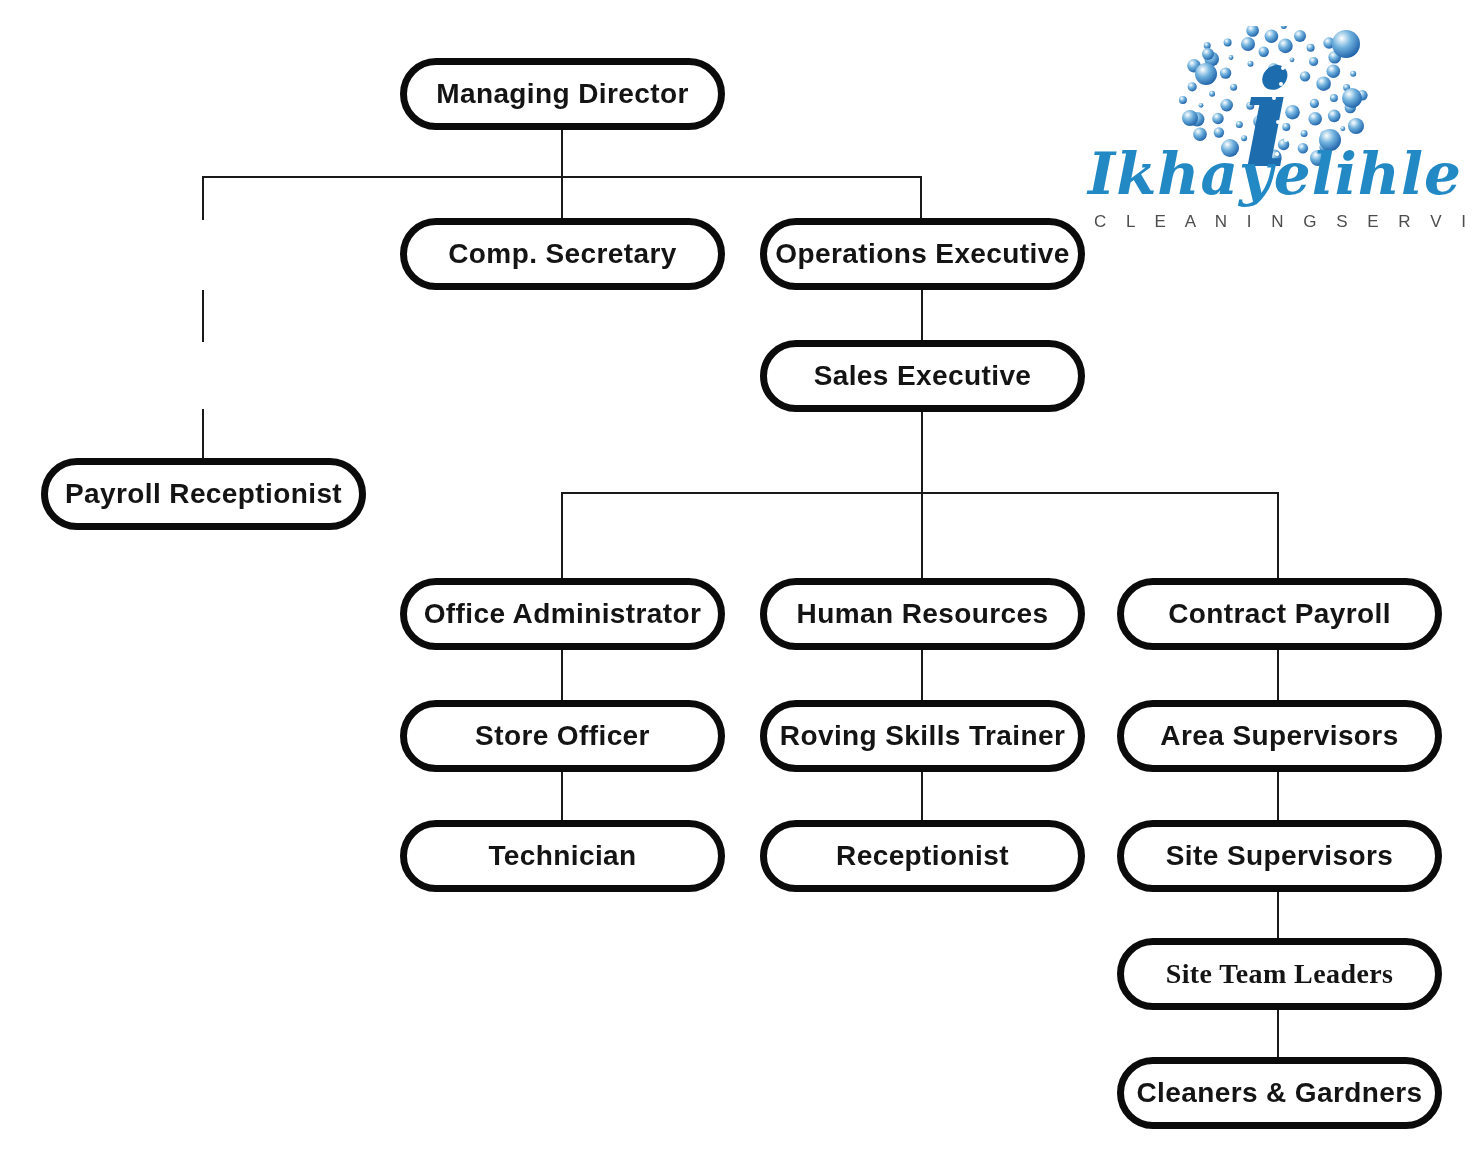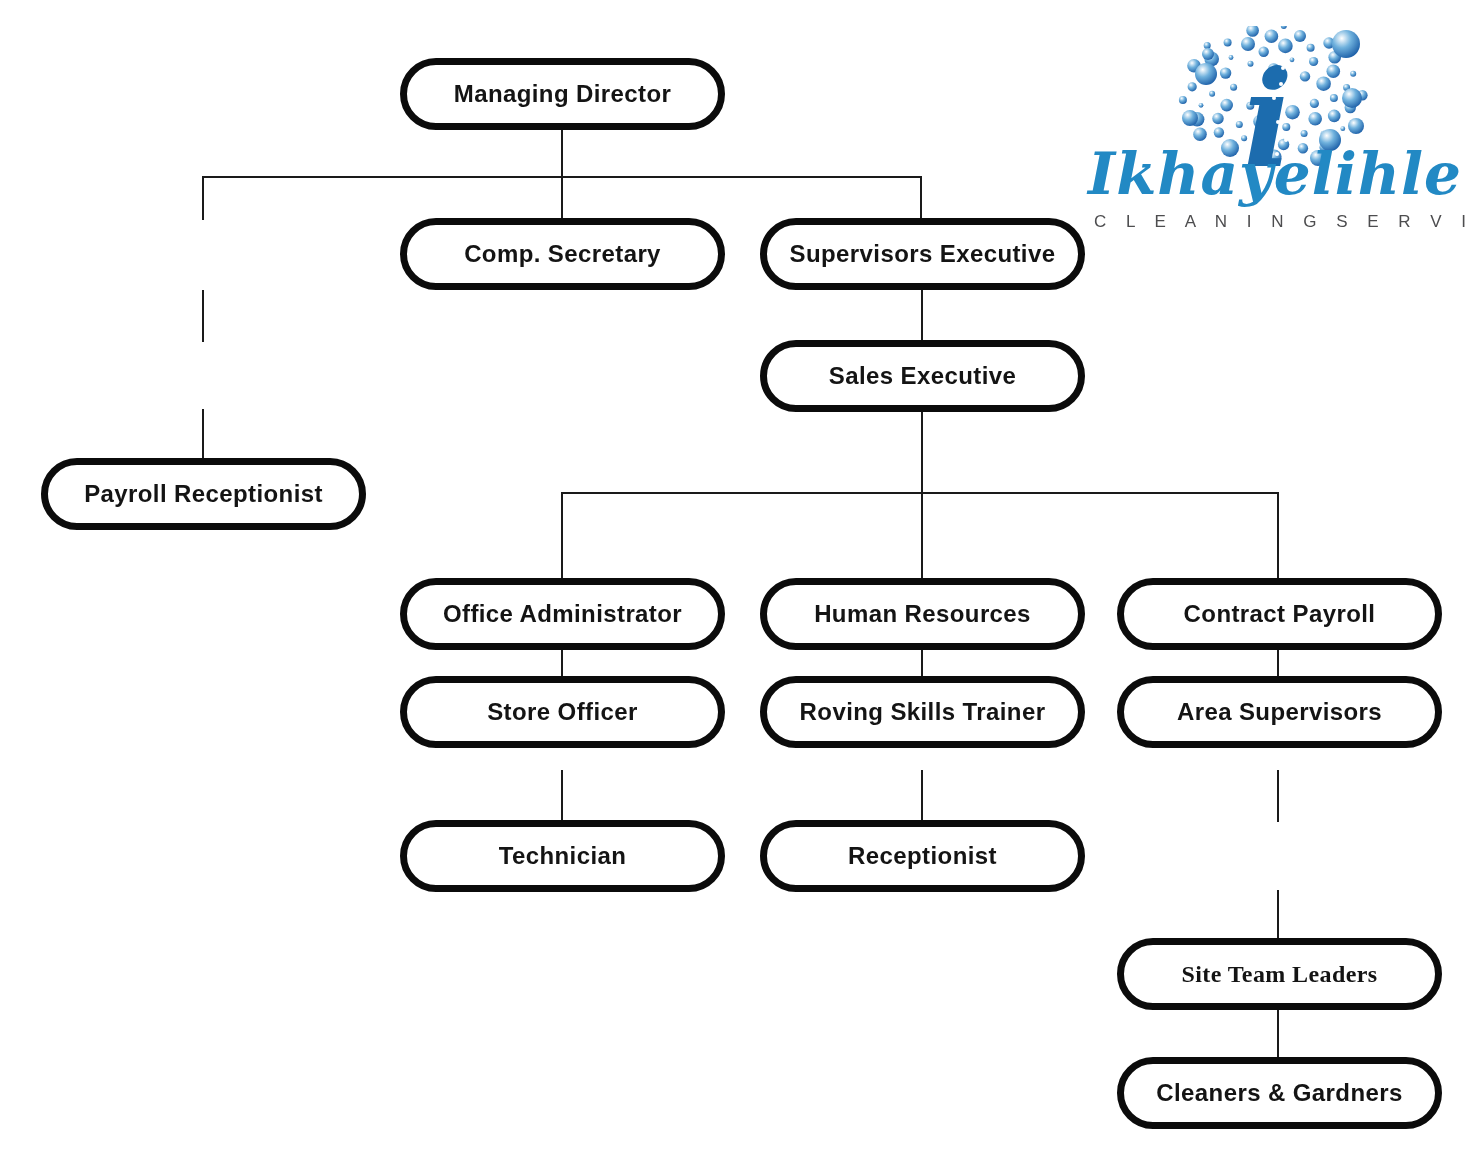--- a/index.html
+++ b/index.html
@@ -12,29 +12,29 @@
   }
   
   .node{
     position:absolute;
     width:325px;height:72px;
     box-sizing:border-box;
     border:7px solid #0b0b0b;
     border-radius:40px;
     background:#ffffff;
     display:flex;align-items:center;justify-content:center;
-    font-weight:700;font-size:24px;letter-spacing:.4px;color:#141414;
+    font-weight:700;font-size:28px;letter-spacing:.4px;color:#141414;
     text-align:center;
     z-index:2;
   }
   
   .colA{left:41px;}  .colB{left:400px;} .colC{left:760px;} .colD{left:1117px;}
   
   .r1{top:58px;} .r2{top:218px;} .r3{top:340px;} .r4{top:458px;}
-  .r5{top:578px;} .r6{top:676px;} .r7{top:820px;} .r8{top:938px;font-family:Liberation Serif, serif;} .r9{top:1057px;}
+  .r5{top:578px;} .r6{top:700px;} .r7{top:820px;} .r8{top:938px;font-family:Liberation Serif, serif;} .r9{top:1057px;}
 
   
   .cline{position:absolute;background:#1a1a1a;z-index:1;}
 
   
   .logo{position:absolute;left:1088px;top:26px;width:366px;height:206px;z-index:3;}
   .logo svg{position:absolute;left:0;top:0;}
   .brand-script{
     position:absolute;left:0;top:118px;width:100%;
     text-align:center;
@@ -78,36 +78,37 @@
       <div class="cline" style="left: 921px; top: 770px; width: 2px; height: 52px;"></div>
       <div class="cline" style="left: 1277px; top: 648px; width: 2px; height: 54px;"></div>
       <div class="cline" style="left: 1277px; top: 770px; width: 2px; height: 52px;"></div>
       <div class="cline" style="left: 1277px; top: 890px; width: 2px; height: 50px;"></div>
       <div class="cline" style="left: 1277px; top: 1010px; width: 2px; height: 49px;"></div>
     </div>
 
   <div class="node colB r1">Managing Director</div>
 
   <div class="node colB r2">Comp. Secretary</div>
-  <div class="node colC r2">Supervisors Executive</div>
+  <div class="node colC r2">Operations Executive</div>
 
   <div class="node colC r3">Sales Executive</div>
 
   <div class="node colA r4">Payroll Receptionist</div>
 
   <div class="node colB r5">Office Administrator</div>
   <div class="node colC r5">Human Resources</div>
   <div class="node colD r5">Contract Payroll</div>
 
   <div class="node colB r6">Store Officer</div>
   <div class="node colC r6">Roving Skills Trainer</div>
   <div class="node colD r6">Area Supervisors</div>
 
   <div class="node colB r7">Technician</div>
   <div class="node colC r7">Receptionist</div>
+  <div class="node colD r7">Site Supervisors</div>
 
   <div class="node colD r8">Site Team Leaders</div>
   <div class="node colD r9">Cleaners &amp; Gardners</div>
 
   <div class="logo">
     <svg id="bubble-svg" width="366" height="206" viewBox="0 0 366 206">
       <defs>
         <radialGradient id="bub" cx="35%" cy="30%" r="75%">
           <stop offset="0%" stop-color="#ffffff"></stop>
           <stop offset="45%" stop-color="#6fb1dd"></stop>

